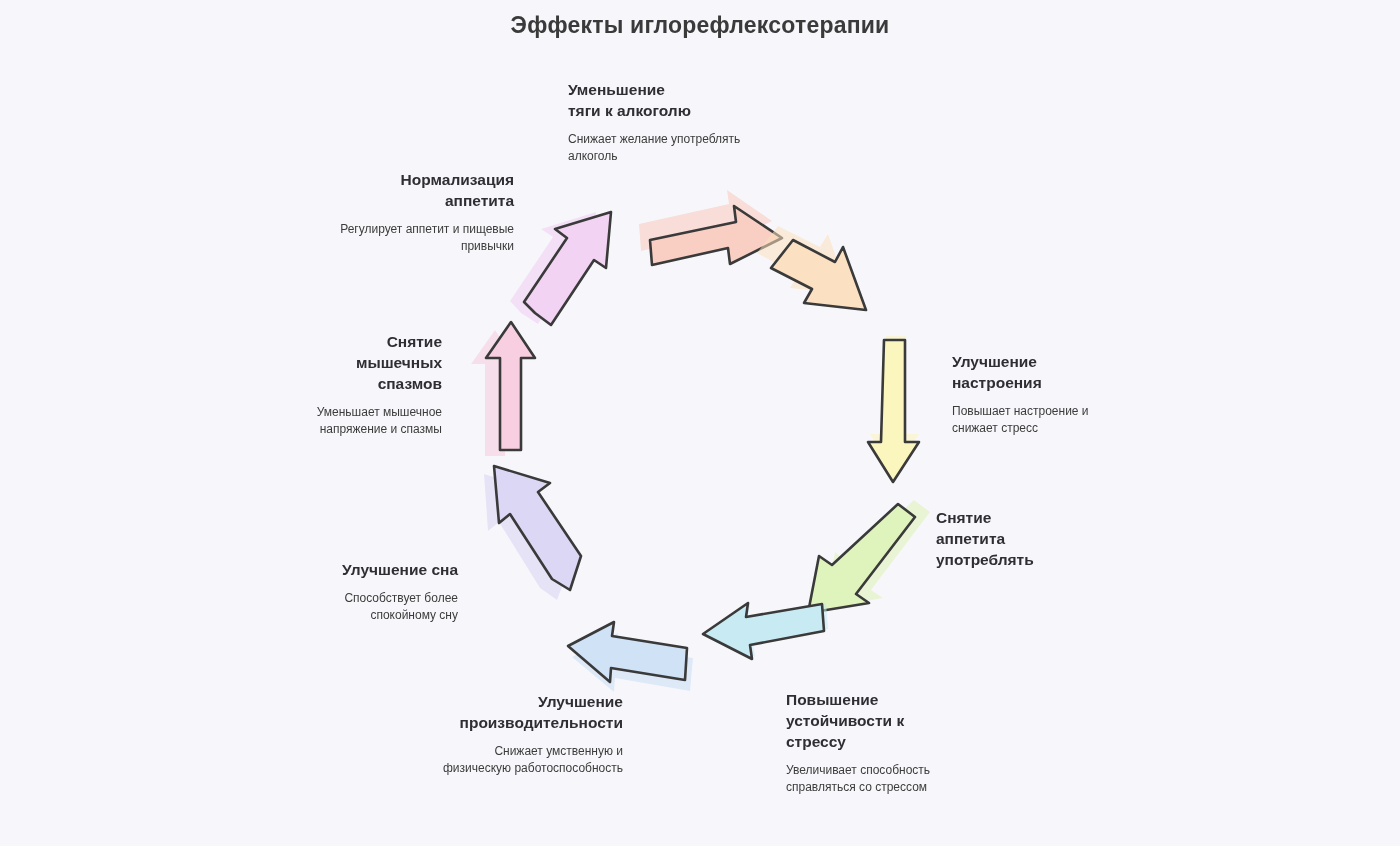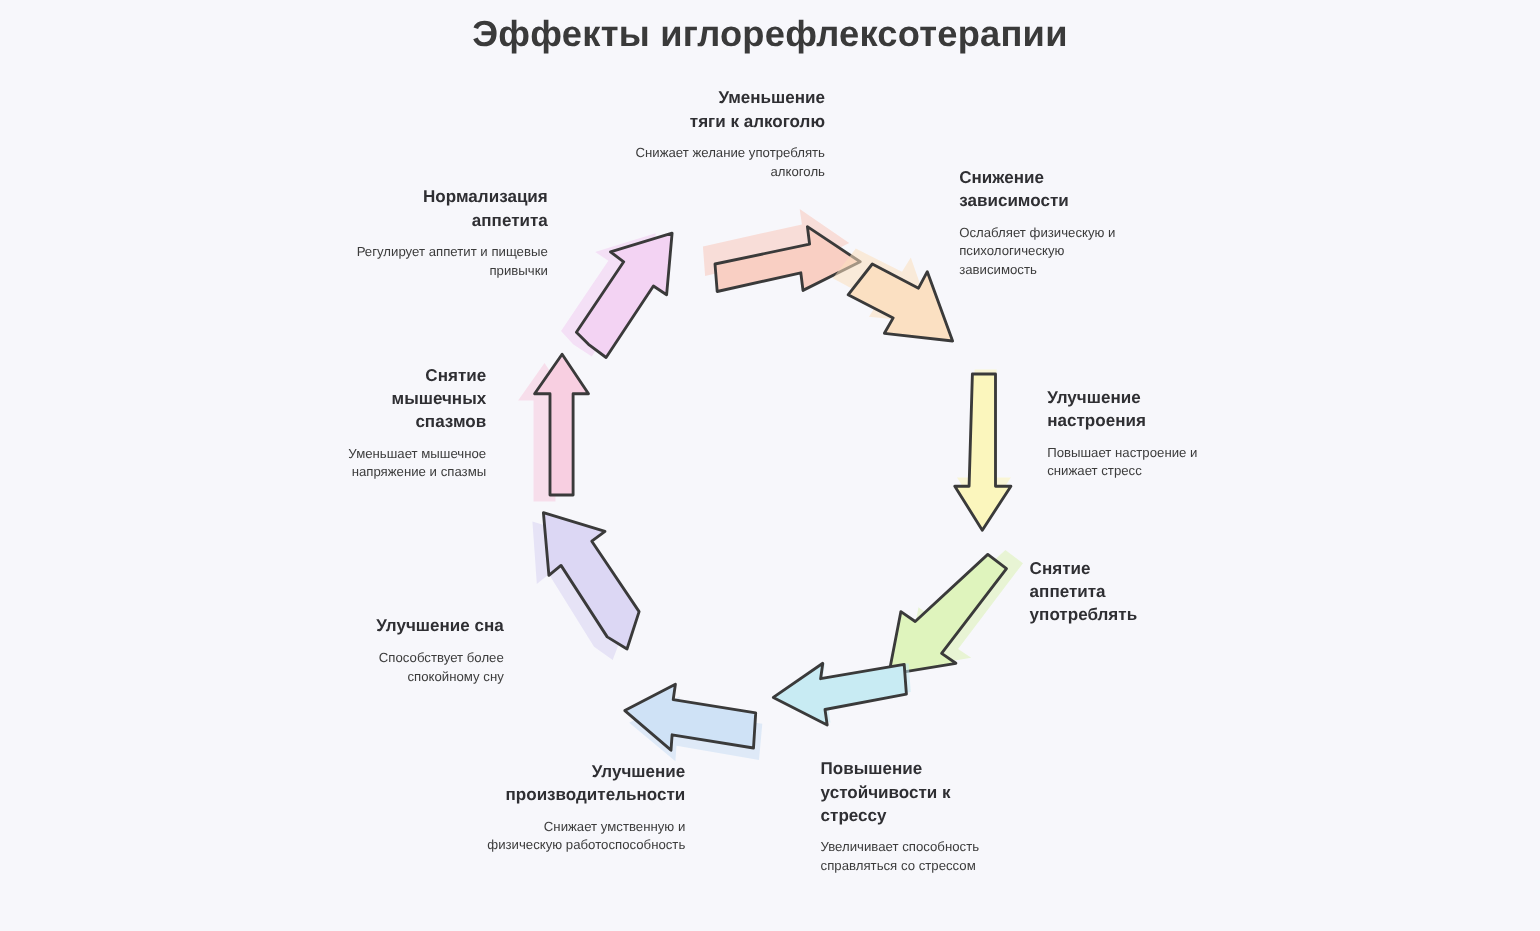--- a/index.html
+++ b/index.html
@@ -14,21 +14,21 @@
     color: #333333;
     overflow: hidden;
     position: relative;
   }
   #page-title {
     position: absolute;
     top: 12px;
     left: 0;
     width: 1400px;
     text-align: center;
-    font-size: 33px;
+    font-size: 23px;
     font-weight: bold;
     color: #3a3a3a;
     letter-spacing: 0.2px;
   }
   .diagram {
     position: absolute;
     top: 0;
     left: 0;
     width: 1400px;
     height: 846px;
@@ -43,32 +43,32 @@
     line-height: 1.35;
     margin-bottom: 9px;
   }
   .node .desc {
     font-size: 12px;
     color: #3c3c3c;
     line-height: 1.42;
   }
   .ta-r { text-align: right; }
   .ta-l { text-align: left; }
-  .ta-c { text-align: right; }
+  .ta-c { text-align: left; }
 
   
   #node-0 { left: 568px; top: 80px; width: 182px; }
   #node-1 { left: 872px; top: 152px; width: 160px; }
   #node-2 { left: 952px; top: 352px; width: 175px; }
   #node-3 { left: 936px; top: 508px; width: 180px; }
-  #node-4 { left: 746px; top: 690px; width: 158px; }
+  #node-4 { left: 786px; top: 690px; width: 158px; }
   #node-5 { left: 440px; top: 692px; width: 183px; }
   #node-6 { left: 278px; top: 560px; width: 180px; }
   #node-7 { left: 300px; top: 332px; width: 142px; }
-  #node-8 { left: 294px; top: 170px; width: 204px; }
+  #node-8 { left: 310px; top: 170px; width: 204px; }
 
   svg.arrows {
     position: absolute;
     left: 0;
     top: 0;
     width: 1400px;
     height: 846px;
     pointer-events: none;
   }
 </style>
@@ -146,27 +146,20 @@
   </svg>
 
   <div class="node ta-c" id="node-0">
     <div class="title">
       <span>Уменьшение</span><br>
       <span>тяги к алкоголю</span>
     </div>
     <div class="desc">Снижает желание употреблять алкоголь</div>
   </div>
 
-  <div class="node ta-l" id="node-1">
-    <div class="title">
-      <span>Снижение</span><br>
-      <span>зависимости</span>
-    </div>
-    <div class="desc">Ослабляет физическую и психологическую зависимость</div>
-  </div>
 
   <div class="node ta-l" id="node-2">
     <div class="title">
       <span>Улучшение</span><br>
       <span>настроения</span>
     </div>
     <div class="desc">Повышает настроение и снижает стресс</div>
   </div>
 
   <div class="node ta-l" id="node-3">

